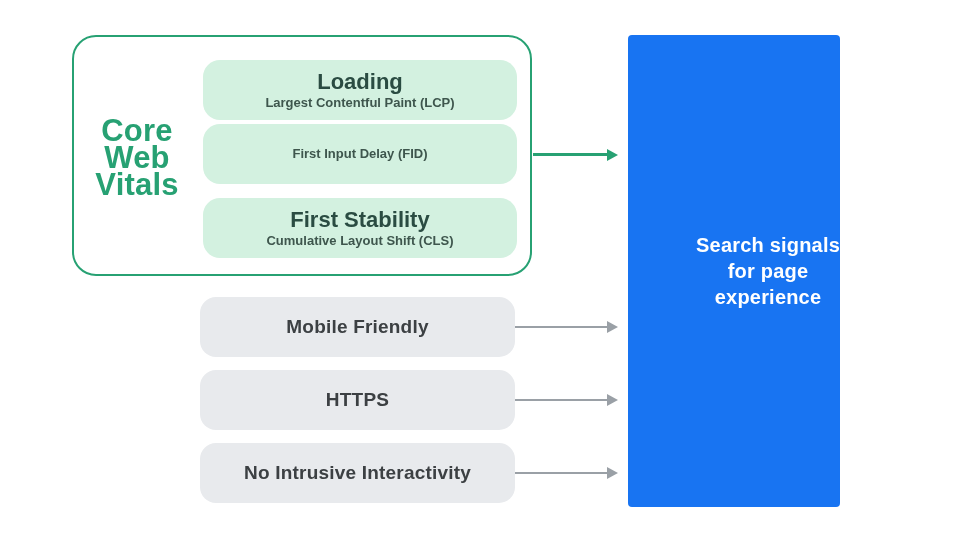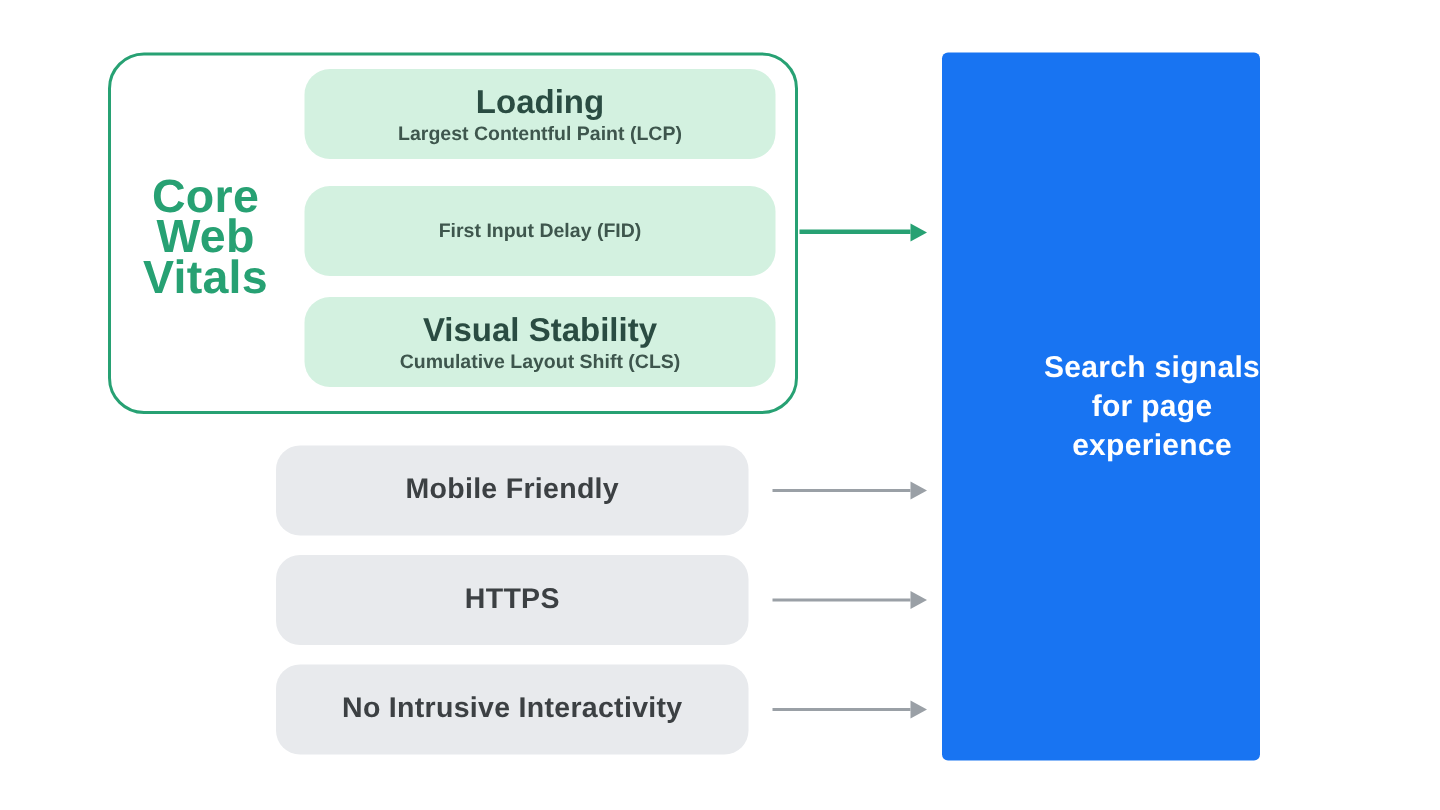--- a/index.html
+++ b/index.html
@@ -30,33 +30,33 @@
     position:absolute;left:77px;top:117px;width:120px;
     text-align:center;color:var(--green);
     font-size:31px;line-height:27px;font-weight:700;letter-spacing:0.2px;
   }
   .cwv-card{
     position:absolute;left:203px;width:314px;height:60px;
     background:var(--mint);border-radius:17px;
     display:flex;flex-direction:column;align-items:center;justify-content:center;
     text-align:center;
   }
-  .cwv-card.c0{top:46px;}
+  .cwv-card.c0{top:60px;}
   .cwv-card.c1{top:124px;}
   .cwv-card.c2{top:198px;}
   .cwv-title{
     color:var(--dark-green-text);font-size:22px;line-height:26px;font-weight:600;
   }
   .cwv-sub{
     color:var(--sub-green-text);font-size:13px;line-height:16px;font-weight:700;
   }
 
   
   .signal-card{
-    position:absolute;left:184px;width:315px;height:60px;
+    position:absolute;left:200px;width:315px;height:60px;
     background:var(--gray-fill);border-radius:16px;
     display:flex;align-items:center;justify-content:center;text-align:center;
   }
   .signal-card.s0{top:297px;}
   .signal-card.s1{top:370px;}
   .signal-card.s2{top:443px;}
   .signal-label{
     color:var(--gray-text);font-size:19px;font-weight:600;letter-spacing:0.2px;
   }
 
@@ -100,21 +100,21 @@
   <div class="cwv-card c0">
     <div class="cwv-title">Loading</div>
     <div class="cwv-sub">Largest Contentful Paint (LCP)</div>
   </div>
 
   <div class="cwv-card c1">
     <div class="cwv-sub">First Input Delay (FID)</div>
   </div>
 
   <div class="cwv-card c2">
-    <div class="cwv-title">Visual Stability</div>
+    <div class="cwv-title">First Stability</div>
     <div class="cwv-sub">Cumulative Layout Shift (CLS)</div>
   </div>
 
   <div class="signal-card s0">
     <div class="signal-label">Mobile Friendly</div>
   </div>
 
   <div class="signal-card s1">
     <div class="signal-label">HTTPS</div>
   </div>

